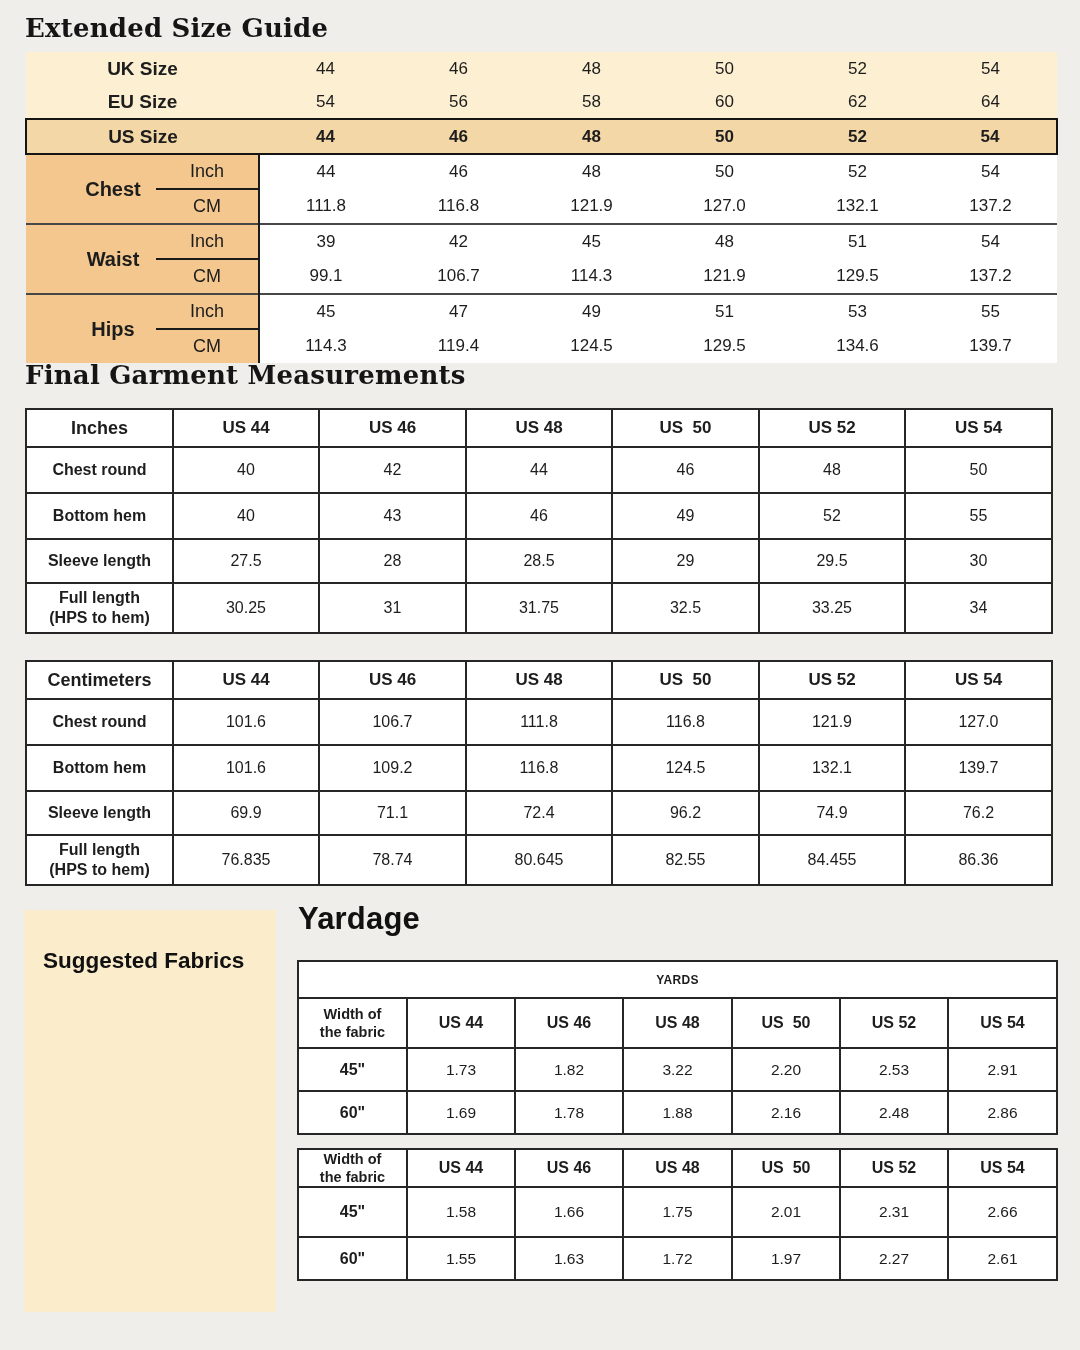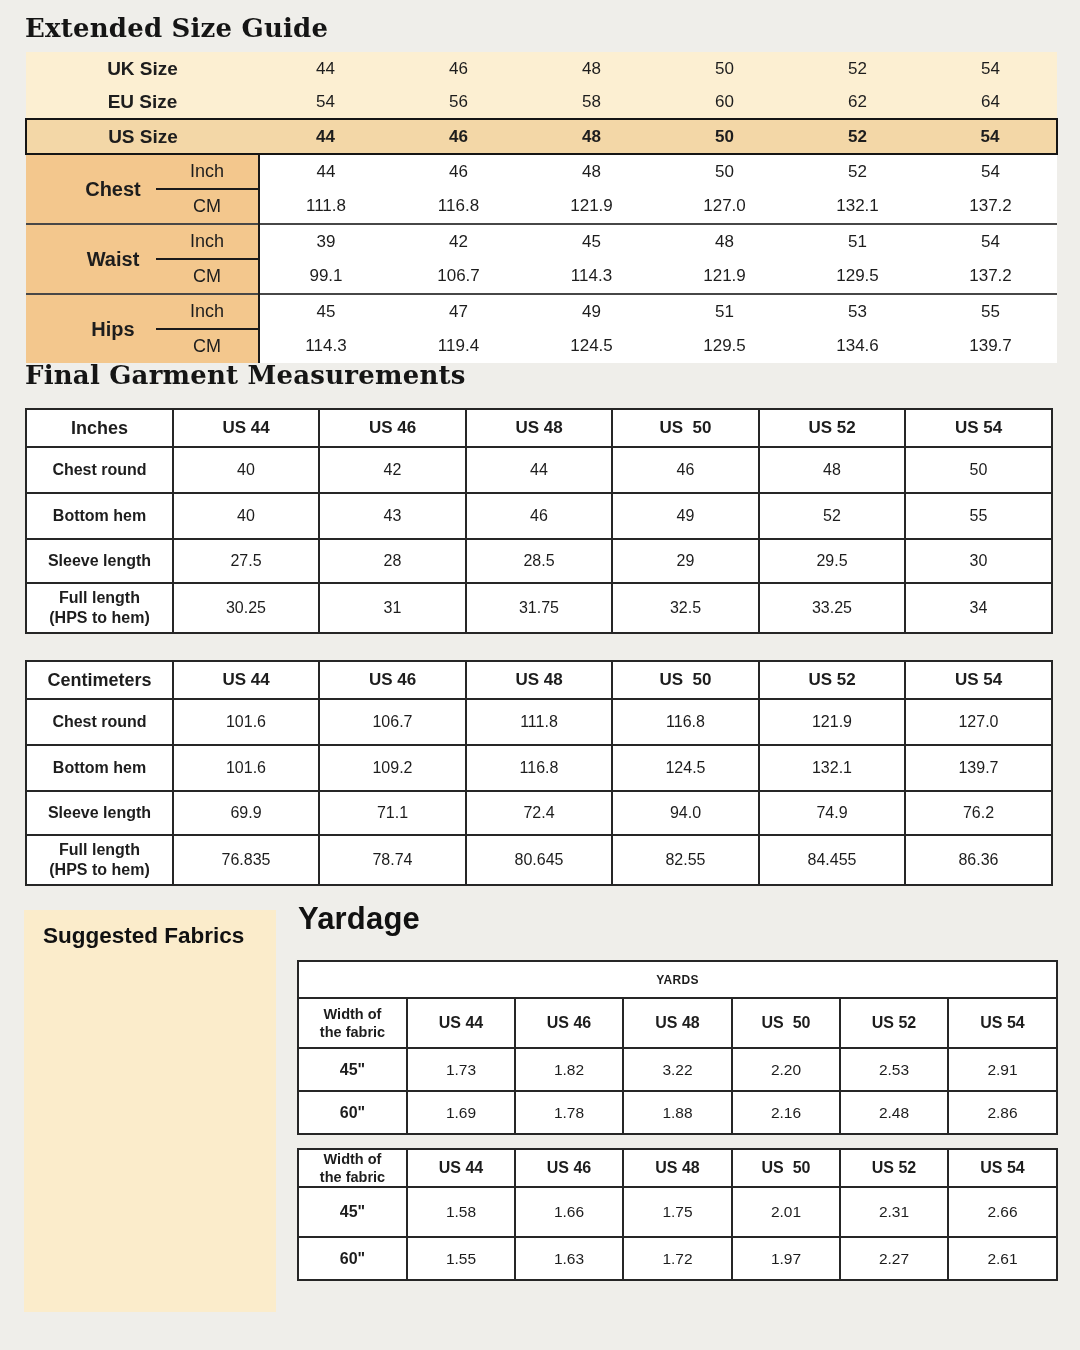--- a/index.html
+++ b/index.html
@@ -57,21 +57,21 @@
   .yrd th.unit{font-size:12px;letter-spacing:.3px;}
   .yrd th.szh{font-size:16px;}
   .yrd th.wlbl{font-size:14.5px;line-height:1.25;white-space:pre-line;}
   .yrd td.rowlbl{font-weight:700;font-size:16px;}
   .yrd td.v{font-size:15.5px;}
   .yrd tr:nth-child(1){height:37px;}
   .yrd tr:nth-child(2){height:50px;}
   .yrd tr:nth-child(3),.yrd tr:nth-child(4){height:43px;}
 
   
-  .fab{background:var(--fabrics-bg);box-sizing:border-box;padding:13px 19px;}
+  .fab{background:var(--fabrics-bg);box-sizing:border-box;padding:38px 19px;}
   .fab h3{font-size:22.5px;font-weight:700;margin:0 0 42px;color:#111;}
   .fab p{font-size:21px;line-height:1.57;margin:0;color:#161616;}
 </style>
 </head>
 <body>
 
 <div id="canvas">
 
   <h1 class="abs serif-title" style="left:25px;top:13px;">Extended Size Guide</h1>
 
@@ -272,21 +272,21 @@
           <td class="v">116.8</td>
           <td class="v">124.5</td>
           <td class="v">132.1</td>
           <td class="v">139.7</td>
         </tr>
         <tr>
           <td class="rowlbl">Sleeve length</td>
           <td class="v">69.9</td>
           <td class="v">71.1</td>
           <td class="v">72.4</td>
-          <td class="v">94.0</td>
+          <td class="v">96.2</td>
           <td class="v">74.9</td>
           <td class="v">76.2</td>
         </tr>
         <tr>
           <td class="rowlbl">Full length
 (HPS to hem)</td>
           <td class="v">76.835</td>
           <td class="v">78.74</td>
           <td class="v">80.645</td>
           <td class="v">82.55</td>

